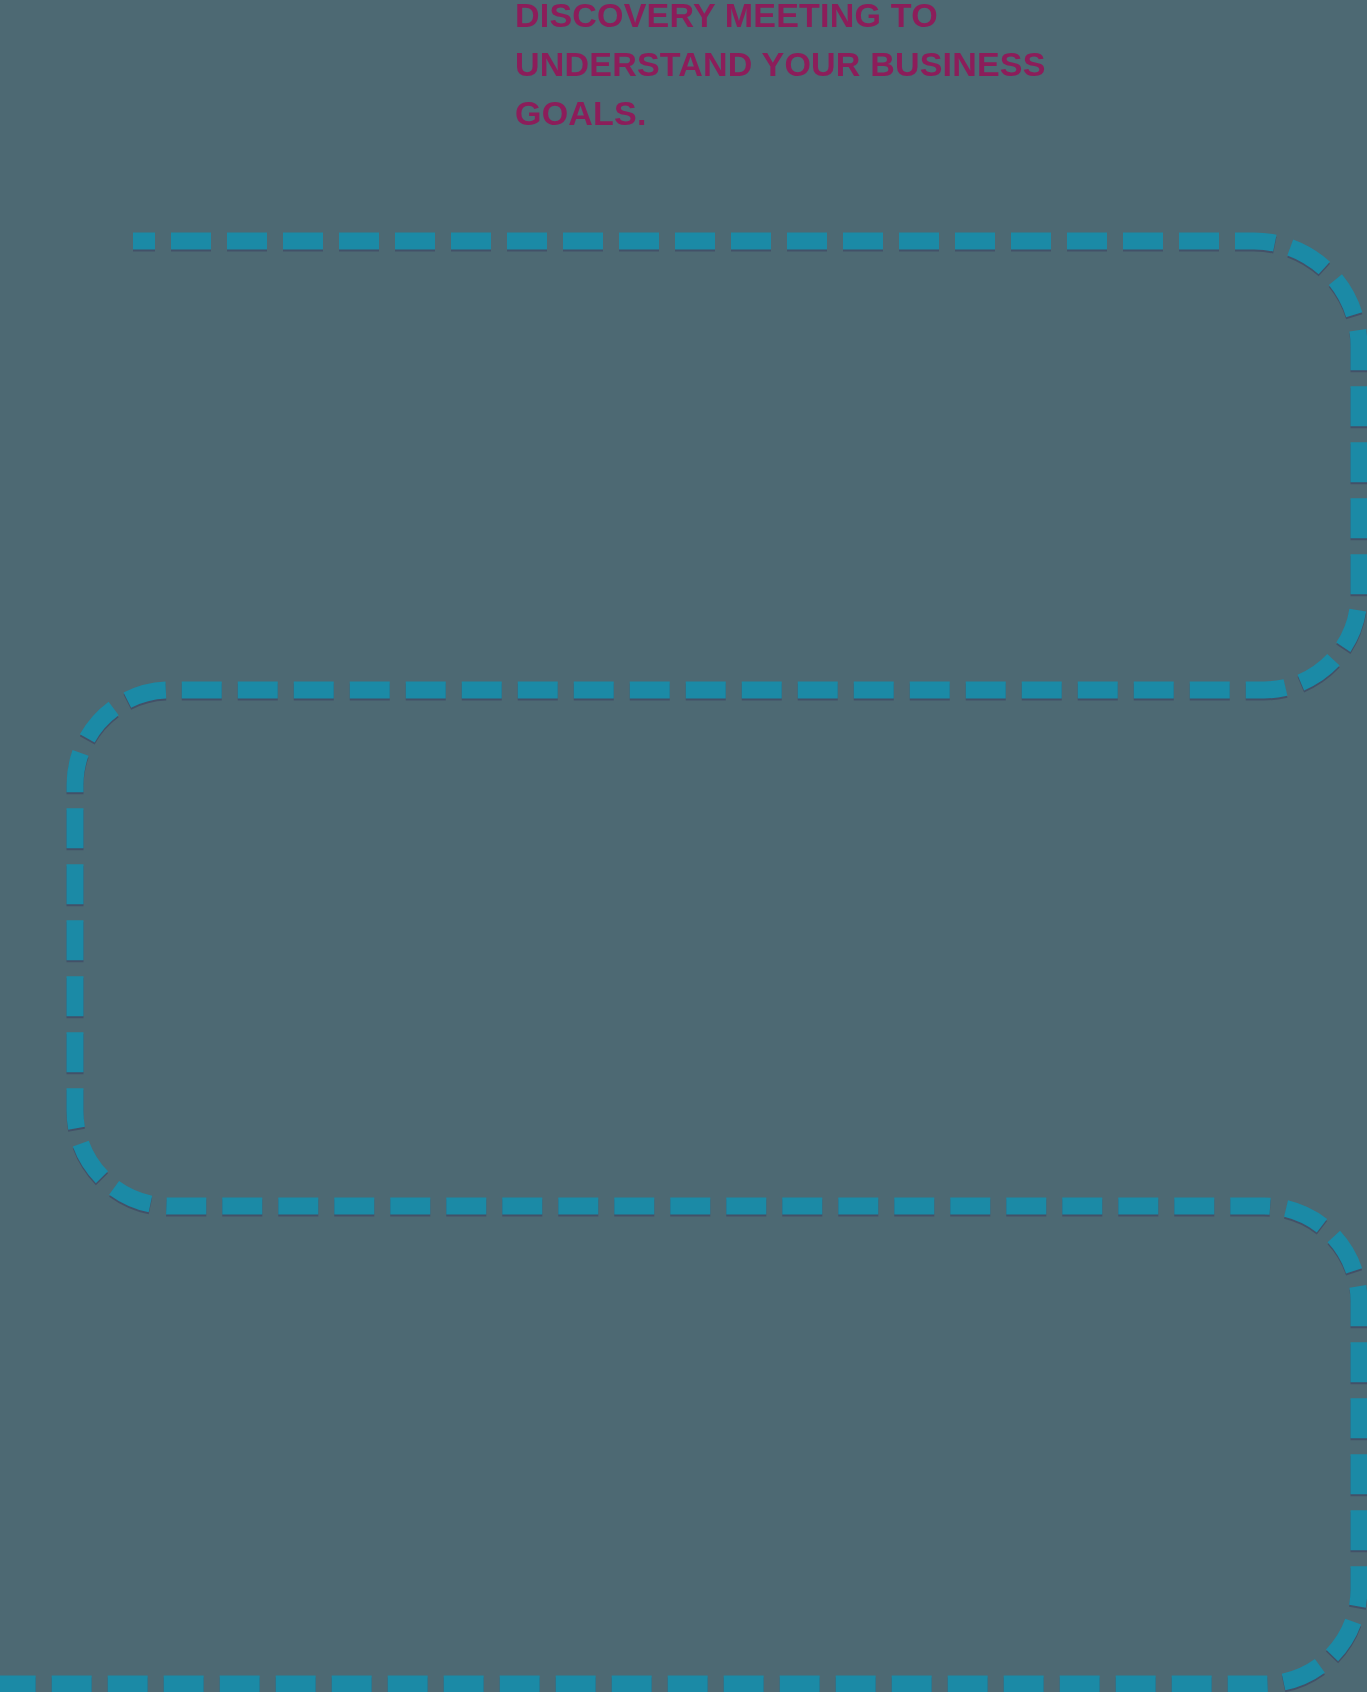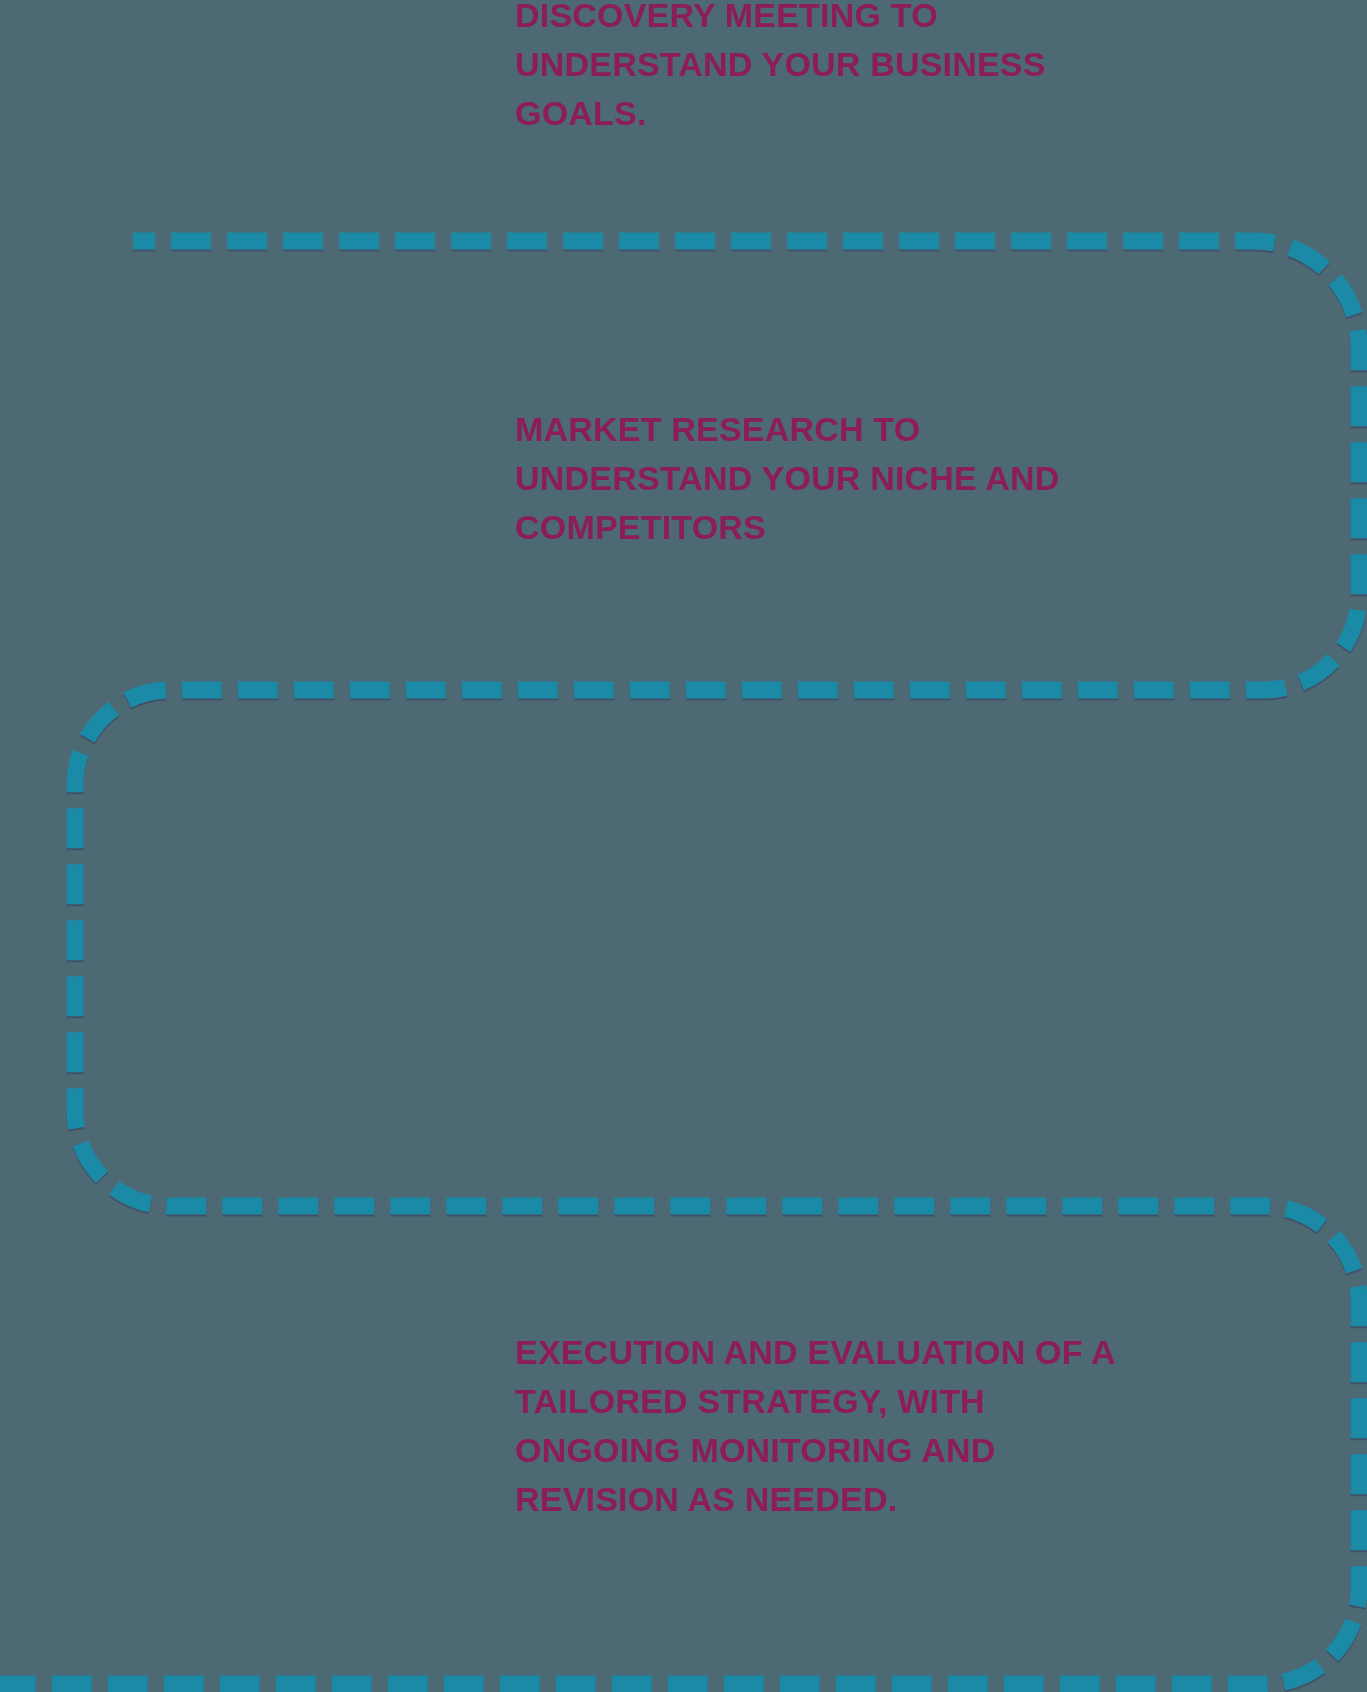--- a/index.html
+++ b/index.html
@@ -56,23 +56,16 @@
 <div class="canvas">
 
   <svg class="flow-svg" viewBox="0 0 1367 1692" xmlns="http://www.w3.org/2000/svg" aria-hidden="true">
     <path d="M 133 241 H 1254 A 105 105 0 0 1 1359 346 V 595 A 95 95 0 0 1 1264 690 H 170 A 95 95 0 0 0 75 785 V 1111 A 95 95 0 0 0 170 1206 H 1264 A 95 95 0 0 1 1359 1301 V 1589 A 95 95 0 0 1 1264 1684 H -10" stroke="#1B8AA6" stroke-width="17" stroke-dasharray="40 16" stroke-dashoffset="18"></path>
   </svg>
 
   <div class="step step-1">DISCOVERY MEETING TO
 UNDERSTAND YOUR BUSINESS
 GOALS.</div>
 
-  <div class="step step-2">MARKET RESEARCH TO
-UNDERSTAND YOUR NICHE AND
-COMPETITORS</div>
 
 
-  <div class="step step-4">EXECUTION AND EVALUATION OF A
-TAILORED STRATEGY, WITH
-ONGOING MONITORING AND
-REVISION AS NEEDED.</div>
 
 </div>
 
 </body></html>

